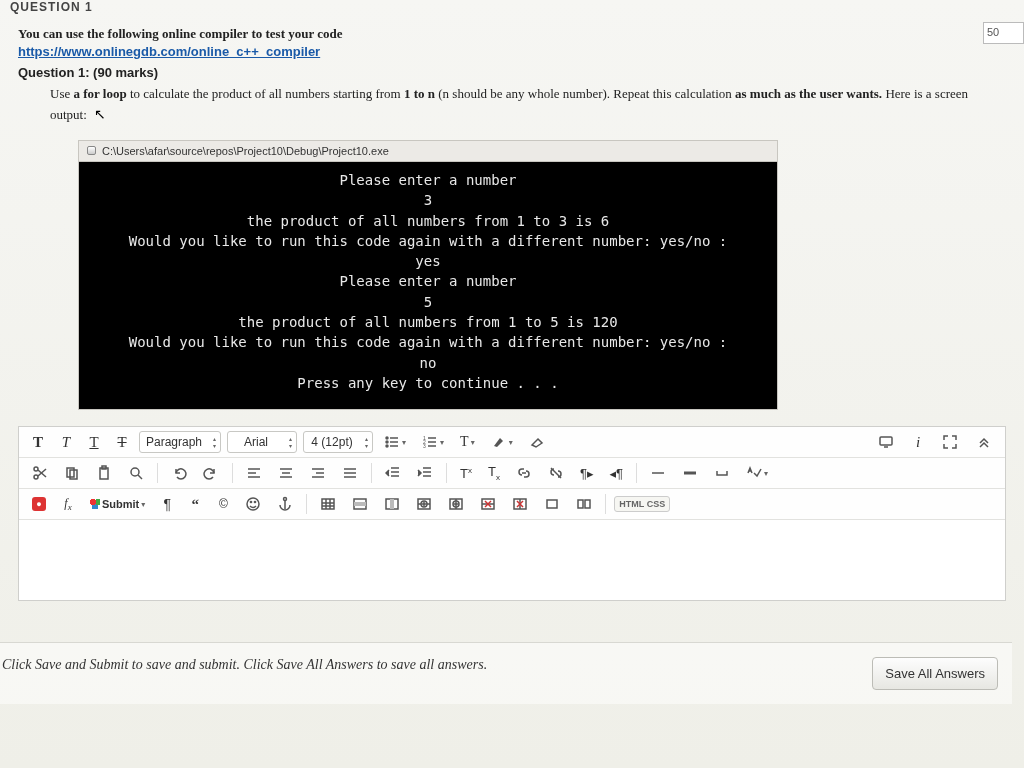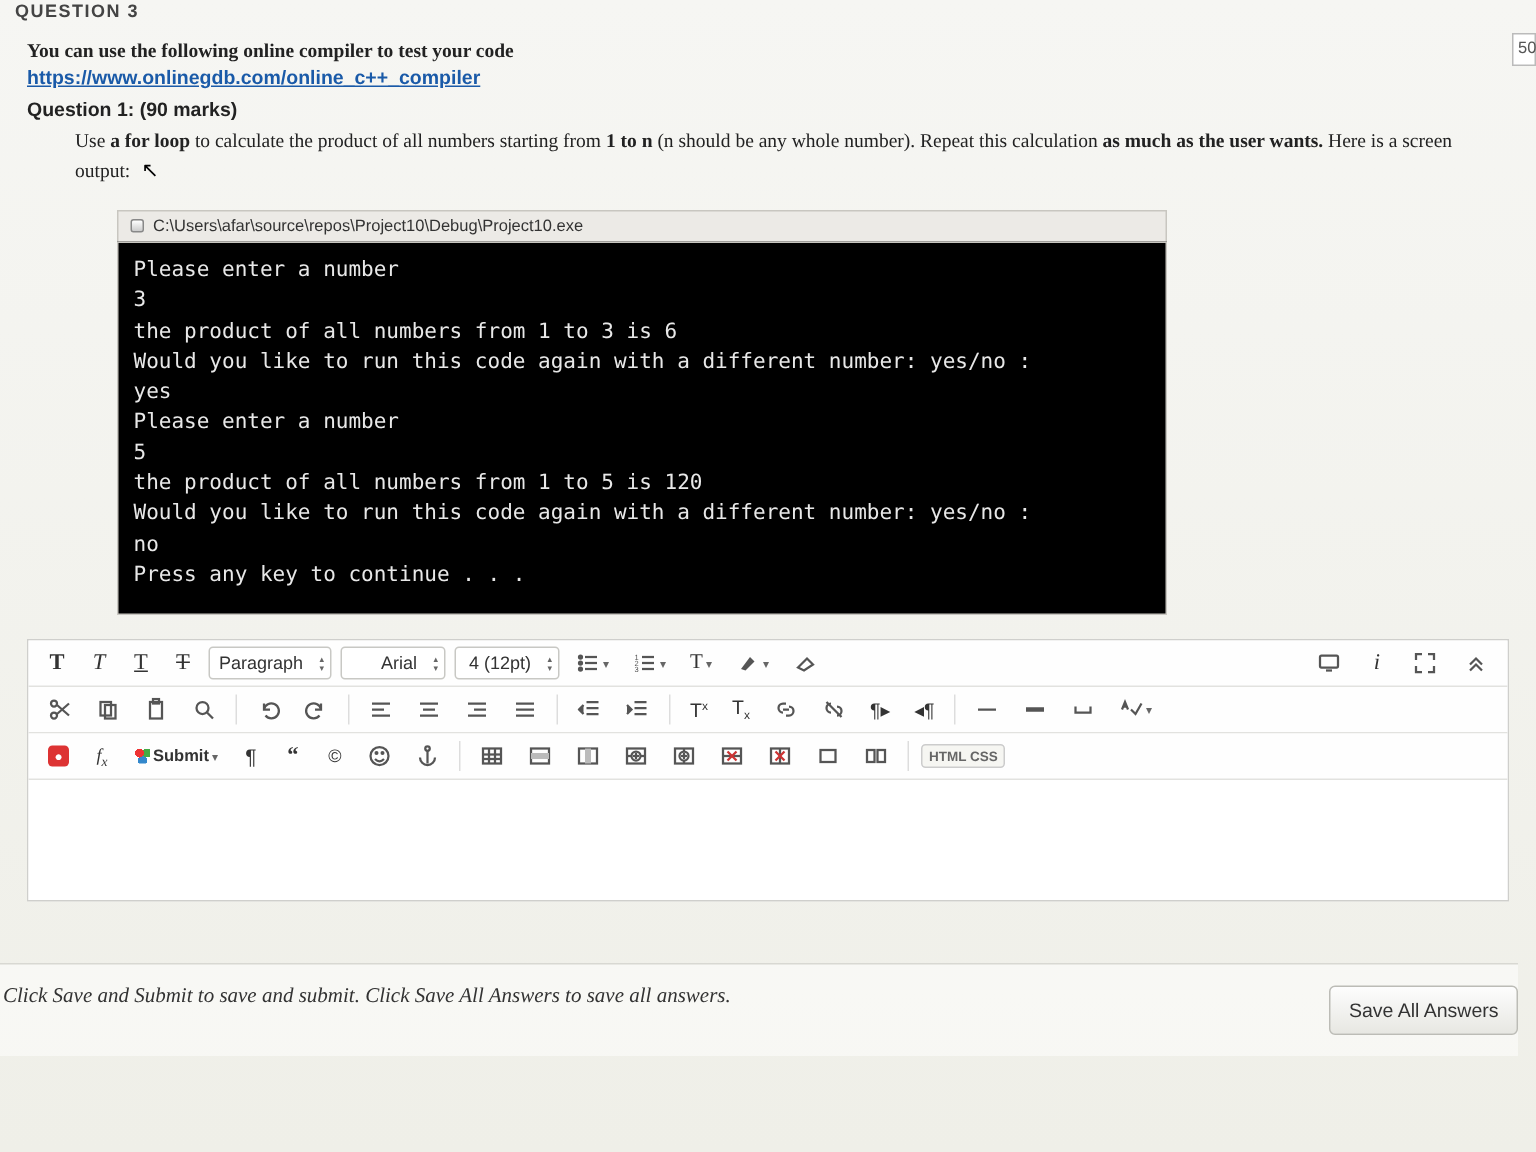--- a/index.html
+++ b/index.html
@@ -1,61 +1,61 @@
 <!DOCTYPE html>
 <html><head>
 <meta charset="utf-8">
 <style>
   * { box-sizing: border-box; }
   html, body { margin:0; padding:0; font-family: Arial, Helvetica, sans-serif; background:#f4f4f0; color:#222; font-size:13px; }
   .page { width:1024px; height:768px; position:relative; background:linear-gradient(#f6f6f3,#efefe8); overflow:hidden; }
   .topcut { position:absolute; top:0; left:10px; font-weight:bold; font-size:12px; color:#444; letter-spacing:1px; }
-  .points-box { position:absolute; top:22px; right:0; width:16px; height:22px; border:1px solid #bbb; background:#fff; text-align:left; font-size:11px; padding:3px 0 0 3px; color:#555;}
+  .points-box { position:absolute; top:22px; right:0; width:41px; height:22px; border:1px solid #bbb; background:#fff; text-align:left; font-size:11px; padding:3px 0 0 3px; color:#555;}
   .content { padding:24px 18px 0 18px; }
   .qtext { font-family: "Comic Sans MS", "Segoe Script", cursive; font-size:13px; line-height:1.55; font-weight:bold; color:#222;}
   .link { color:#1a5aa8; text-decoration:underline; font-family: Arial, sans-serif; font-size:13px; font-weight:bold;}
   .qheading { font-family: Arial, sans-serif; font-size:13px; font-weight:bold; margin-top:6px;}
   .qbody { font-family: "Comic Sans MS", cursive; font-size:13px; margin-top:4px; line-height:1.55;margin-left:32px;}
   .qbody .em { font-weight:bold; }
   .cursor { font-size:14px; color:#000; padding-left:4px;}
   .consolewrap { margin:14px 0 0 60px; width:700px; }
   .titlebar { background:#eceae6; border:1px solid #c8c6c0; border-bottom:none; padding:4px 8px; font-size:11px; color:#333; display:flex; align-items:center; gap:6px;}
   .titlebar .dot { width:9px; height:9px; border:1px solid #888; background:linear-gradient(#fff,#ccc); border-radius:2px; display:inline-block;}
-  .console { background:#000; color:#e8e8e8; font-family: Consolas, "Lucida Console", monospace; font-size:14px; line-height:1.45; padding:8px 10px 16px 10px; white-space:pre; border:1px solid #c8c6c0;}
+  .console { background:#000; color:#e8e8e8; font-family: Consolas, "Lucida Console", monospace; font-size:14px; line-height:1.45; padding:8px 10px 16px 10px; white-space:pre; border:1px solid #c8c6c0;text-align:center;}
   .editor { margin-top:16px; background:#fff; border:1px solid #cfcfcc; }
   .toolbar { display:flex; flex-wrap:wrap; align-items:center; gap:6px; padding:4px 8px; border-bottom:1px solid #e2e2df; background:#fefefe; min-height:30px;}
   .toolbar.row2 { border-bottom:1px solid #e2e2df;}
   .tb-btn, .tb-sel { height:22px; min-width:22px; border:1px solid transparent; background:transparent; border-radius:3px; font-size:12px; color:#333; display:inline-flex; align-items:center; justify-content:center; padding:0 4px; cursor:pointer;}
   .tb-btn .bold { font-weight:bold; font-family:"Times New Roman",serif; font-size:15px;}
   .tb-btn .ital { font-style:italic; font-family:"Times New Roman",serif; font-size:15px;}
   .tb-btn .udl { text-decoration:underline; font-family:"Times New Roman",serif; font-size:15px;}
   .tb-btn .strike { text-decoration:line-through; font-family:"Times New Roman",serif; font-size:15px;}
-  .tb-sel { border:1px solid #c8c8c4; background:#fff; padding:0 18px 0 6px; position:relative; min-width:70px; justify-content:flex-end;}
+  .tb-sel { border:1px solid #c8c8c4; background:#fff; padding:0 18px 0 6px; position:relative; min-width:70px; justify-content:center;}
   .tb-sel .upcaret { position:absolute; right:4px; top:3px; font-size:6px; color:#666;}
   .tb-sel .dncaret { position:absolute; right:4px; bottom:3px; font-size:6px; color:#666;}
   .divider { width:1px; height:20px; background:#ddd; margin:0 2px;}
   .editor-body { min-height:80px; background:#fff;}
   .right-tools { margin-left:auto; display:flex; gap:8px; align-items:center; color:#666;}
   .icon { width:16px; height:16px; display:inline-block;}
   svg { width:100%; height:100%; stroke:#555; fill:none; stroke-width:1.5;}
   .tb-btn.small-label { font-size:9px; font-weight:bold; color:#666; border:1px solid #ccc; background:#f6f6f2; padding:2px 4px; height:auto;}
   .red-dot { width:14px; height:14px; background:#d33; border-radius:3px; display:inline-flex; align-items:center; justify-content:center; color:#fff; font-size:9px;}
   .mashups { font-size:11px; font-weight:bold; color:#333;}
   .mashups-logo { width:10px;height:10px;background:radial-gradient(circle at 3px 3px,#e33 0 3px,transparent 3px),radial-gradient(circle at 8px 3px,#4a4 0 3px,transparent 3px),radial-gradient(circle at 5px 8px,#38c 0 3px,transparent 3px); display:inline-block; margin-right:2px;}
   .footer { position:absolute; left:0; bottom:64px; right:12px; padding:14px 0 14px 0; border-top:1px solid #d8d8d2; background:rgba(255,255,255,0.5); display:flex; align-items:flex-start;}
   .footer-text { font-style:italic; font-family:Georgia,serif; font-size:14px; color:#333; padding-left:2px;}
-  .save-btn { margin-left:auto; margin-right:0; background:linear-gradient(#fdfdfd,#e7e7e2); border:1px solid #bcbcb6; border-radius:4px; padding:8px 12px; font-size:13px; color:#333; cursor:pointer;}
+  .save-btn { margin-left:auto; margin-right:14px; background:linear-gradient(#fdfdfd,#e7e7e2); border:1px solid #bcbcb6; border-radius:4px; padding:8px 12px; font-size:13px; color:#333; cursor:pointer;}
   .tletter { font-family:"Times New Roman",serif; font-size:14px; }
   .triangle { font-size:8px; margin-left:2px; color:#666;}
 </style>
 </head>
 <body>
 <div class="page">
 
-<div class="topcut">QUESTION 3</div>
+<div class="topcut">QUESTION 1</div>
 <div class="points-box">50</div>
 
 <div class="content">
   <div class="qtext">You can use the following online compiler to test your code</div>
   <a class="link">https://www.onlinegdb.com/online_c++_compiler</a>
   <div class="qheading">Question 1: (90 marks)</div>
   <div class="qbody">
     <span>Use </span><span class="em">a for loop</span><span> to calculate the product of all numbers starting from </span><span class="em">1 to n</span><span> (n should be any whole number). Repeat this calculation </span><span class="em">as much as the user wants.</span><span> Here is a screen output:</span>
     <span class="cursor">↖</span>
   </div>

